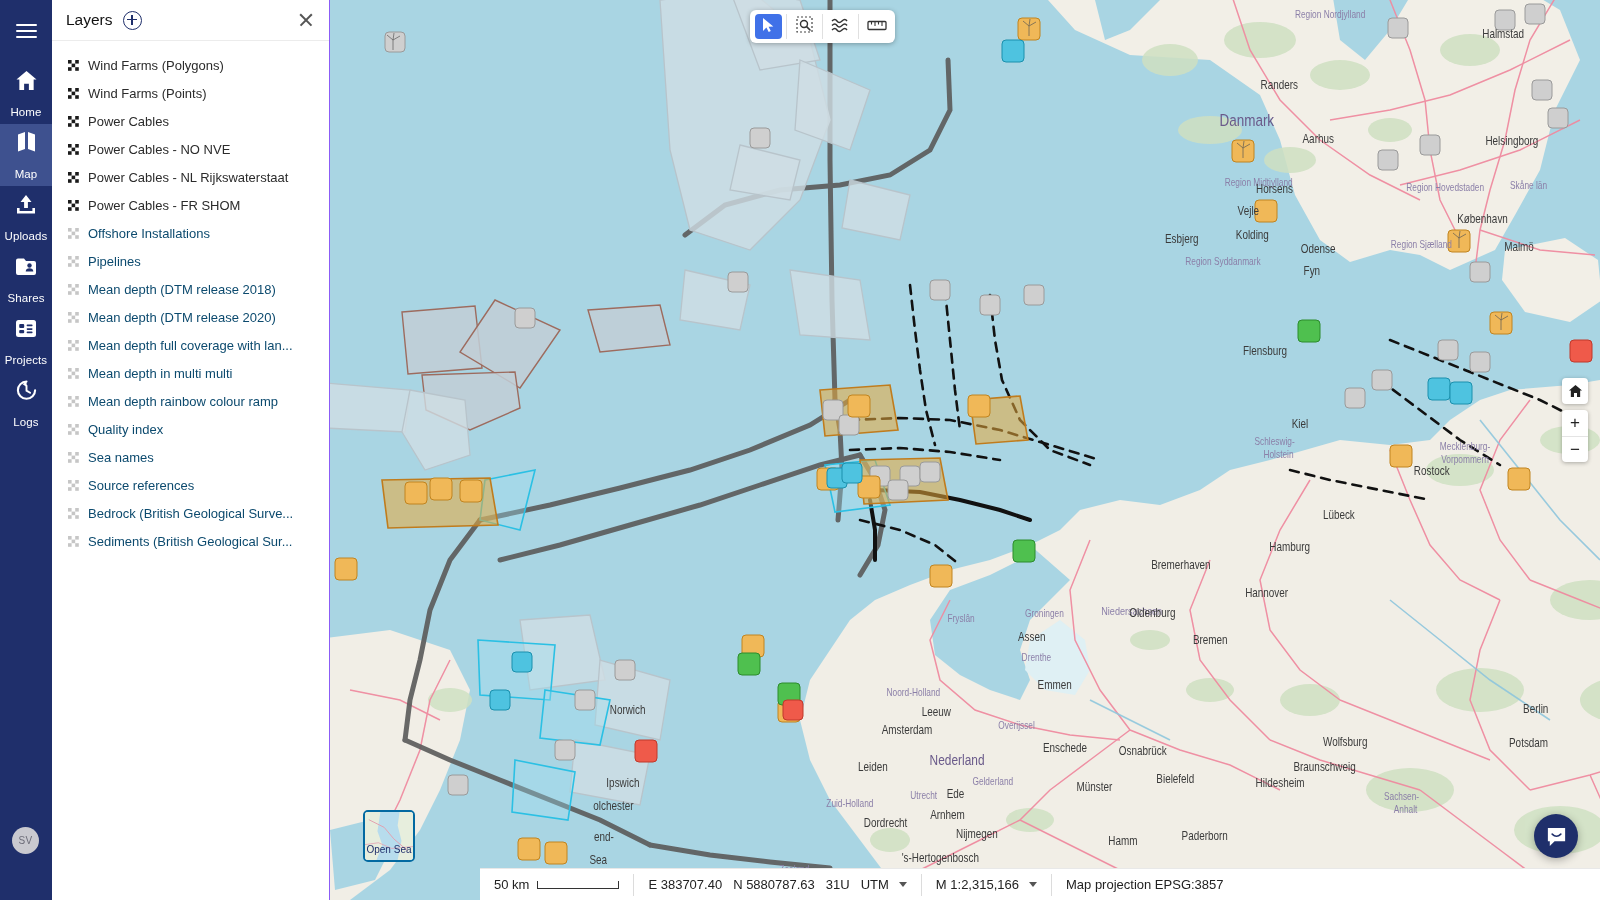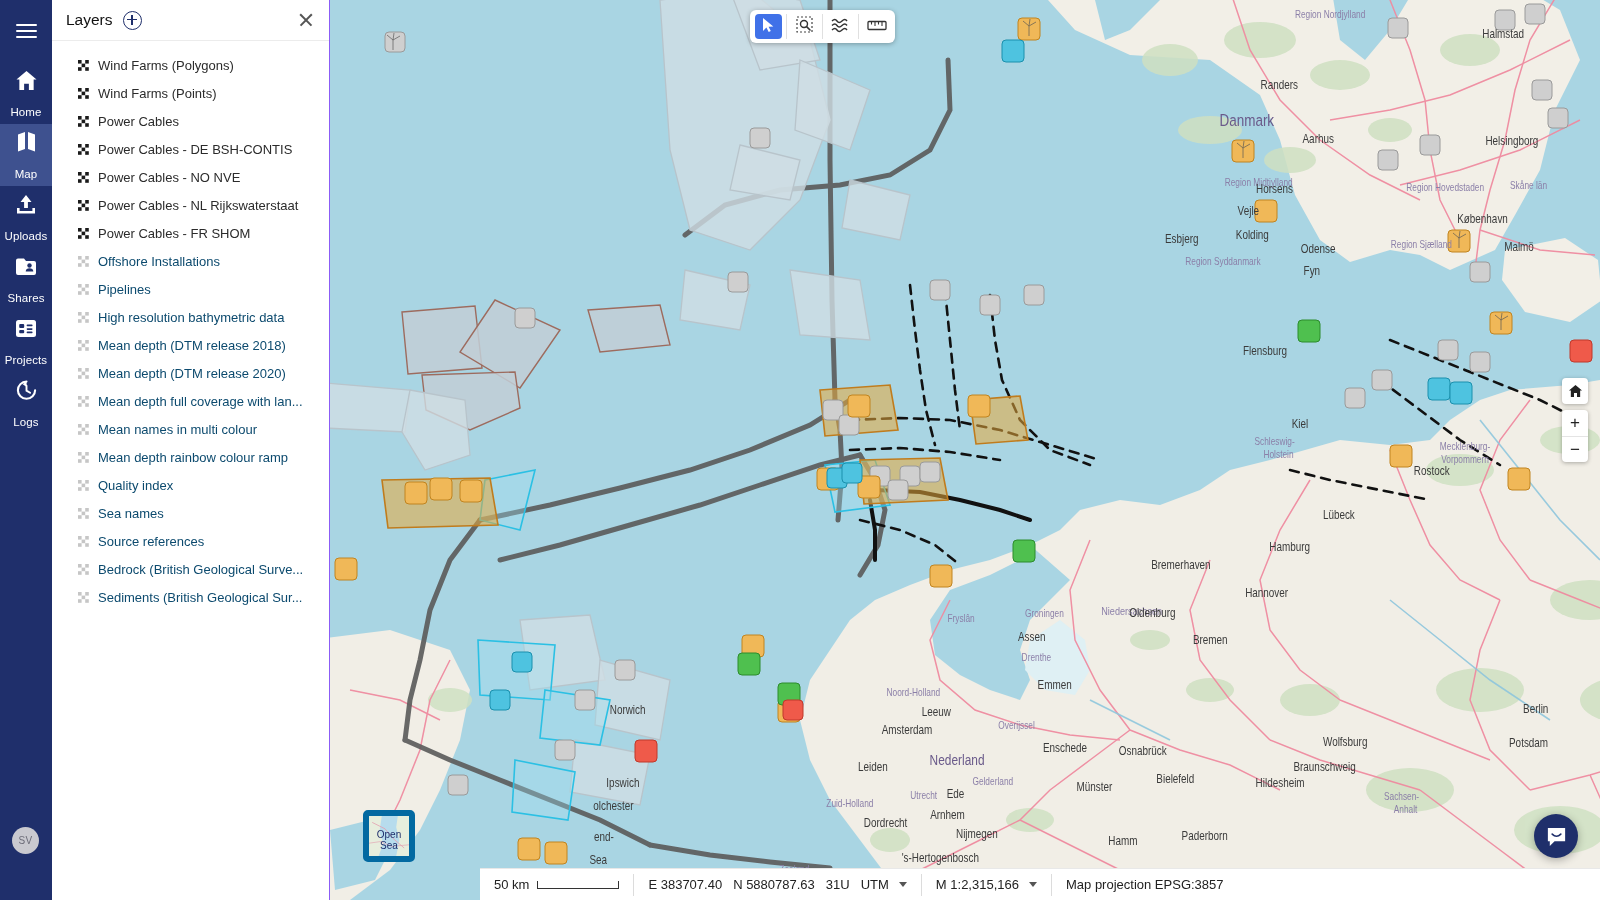--- a/index.html
+++ b/index.html
@@ -71,21 +71,21 @@
   .close-btn:before, .close-btn:after {
     content: ""; position: absolute; left: 3px; right: 3px; top: 10px;
     height: 1.5px; background: #555;
   }
   .close-btn:before { transform: rotate(45deg); }
   .close-btn:after { transform: rotate(-45deg); }
 
   .layer-list { padding-top: 10px; overflow: hidden; }
   .layer-row {
     display: flex; align-items: center; gap: 9px;
-    height: 28px; padding-left: 26px; cursor: pointer;
+    height: 28px; padding-left: 16px; cursor: pointer;
     font-size: 13px; color: #2b2b2b; white-space: nowrap;
   }
   .layer-row.off { color: #0c4a6e; }
   .chk { flex: 0 0 11px; width: 11px; height: 11px; }
   .chk svg { display: block; }
 
   
   .map {
     position: relative; flex: 1 1 auto; height: 900px;
     overflow: hidden; background: #a9d5e3;
@@ -113,21 +113,21 @@
   .mapctl .grp { background: #fff; border-radius: 4px; box-shadow: 0 1px 4px rgba(0,0,0,.3); overflow: hidden; }
   .mapctl .btn {
     width: 26px; height: 26px; display: flex; align-items: center; justify-content: center;
     cursor: pointer; font-size: 17px; color: #222;
   }
   .mapctl .grp .btn + .btn { border-top: 1px solid #e4e4e4; }
 
   
   .basemap {
     position: absolute; left: 33px; bottom: 38px; z-index: 30;
-    width: 52px; height: 52px; border: 6px solid #0369a1; border-radius: 5px;
+    width: 52px; height: 52px; border: 2px solid #0369a1; border-radius: 5px;
     overflow: hidden; cursor: pointer;
   }
   .basemap .bm-label {
     position: absolute; left: 0; right: 0; bottom: 5px; text-align: center;
     font-size: 10px; color: #1f2f6b;
   }
 
   
   .statusbar {
     position: absolute; left: 480px; right: 0; bottom: 0; height: 32px;
@@ -279,56 +279,44 @@
         <div class="layer-row">
           <span class="chk" style="color:#1b1b1b;fill:currentColor">
             <svg width="11" height="11" viewBox="0 0 11 11">
               <rect x="0" y="0" width="3.6" height="3.6"></rect>
               <rect x="3.6" y="3.6" width="3.6" height="3.6"></rect>
               <rect x="7.2" y="0" width="3.6" height="3.6"></rect>
               <rect x="0" y="7.2" width="3.6" height="3.6"></rect>
               <rect x="7.2" y="7.2" width="3.6" height="3.6"></rect>
             </svg>
           </span>
-          <span>Power Cables - DE BSH-CONTIS</span>
+          <span>Power Cables - NO NVE</span>
         </div>
         <div class="layer-row">
           <span class="chk" style="color:#1b1b1b;fill:currentColor">
             <svg width="11" height="11" viewBox="0 0 11 11">
               <rect x="0" y="0" width="3.6" height="3.6"></rect>
               <rect x="3.6" y="3.6" width="3.6" height="3.6"></rect>
               <rect x="7.2" y="0" width="3.6" height="3.6"></rect>
               <rect x="0" y="7.2" width="3.6" height="3.6"></rect>
               <rect x="7.2" y="7.2" width="3.6" height="3.6"></rect>
             </svg>
           </span>
-          <span>Power Cables - NO NVE</span>
+          <span>Power Cables - NL Rijkswaterstaat</span>
         </div>
         <div class="layer-row">
           <span class="chk" style="color:#1b1b1b;fill:currentColor">
             <svg width="11" height="11" viewBox="0 0 11 11">
               <rect x="0" y="0" width="3.6" height="3.6"></rect>
               <rect x="3.6" y="3.6" width="3.6" height="3.6"></rect>
               <rect x="7.2" y="0" width="3.6" height="3.6"></rect>
               <rect x="0" y="7.2" width="3.6" height="3.6"></rect>
               <rect x="7.2" y="7.2" width="3.6" height="3.6"></rect>
             </svg>
           </span>
-          <span>Power Cables - NL Rijkswaterstaat</span>
-        </div>
-        <div class="layer-row">
-          <span class="chk" style="color:#1b1b1b;fill:currentColor">
-            <svg width="11" height="11" viewBox="0 0 11 11">
-              <rect x="0" y="0" width="3.6" height="3.6"></rect>
-              <rect x="3.6" y="3.6" width="3.6" height="3.6"></rect>
-              <rect x="7.2" y="0" width="3.6" height="3.6"></rect>
-              <rect x="0" y="7.2" width="3.6" height="3.6"></rect>
-              <rect x="7.2" y="7.2" width="3.6" height="3.6"></rect>
-            </svg>
-          </span>
           <span>Power Cables - FR SHOM</span>
         </div>
         <div class="layer-row off">
           <span class="chk" style="color:#c6c6c6;fill:currentColor">
             <svg width="11" height="11" viewBox="0 0 11 11">
               <rect x="0" y="0" width="3.6" height="3.6"></rect>
               <rect x="3.6" y="3.6" width="3.6" height="3.6"></rect>
               <rect x="7.2" y="0" width="3.6" height="3.6"></rect>
               <rect x="0" y="7.2" width="3.6" height="3.6"></rect>
               <rect x="7.2" y="7.2" width="3.6" height="3.6"></rect>
@@ -351,32 +339,20 @@
         <div class="layer-row off">
           <span class="chk" style="color:#c6c6c6;fill:currentColor">
             <svg width="11" height="11" viewBox="0 0 11 11">
               <rect x="0" y="0" width="3.6" height="3.6"></rect>
               <rect x="3.6" y="3.6" width="3.6" height="3.6"></rect>
               <rect x="7.2" y="0" width="3.6" height="3.6"></rect>
               <rect x="0" y="7.2" width="3.6" height="3.6"></rect>
               <rect x="7.2" y="7.2" width="3.6" height="3.6"></rect>
             </svg>
           </span>
-          <span>High resolution bathymetric data</span>
-        </div>
-        <div class="layer-row off">
-          <span class="chk" style="color:#c6c6c6;fill:currentColor">
-            <svg width="11" height="11" viewBox="0 0 11 11">
-              <rect x="0" y="0" width="3.6" height="3.6"></rect>
-              <rect x="3.6" y="3.6" width="3.6" height="3.6"></rect>
-              <rect x="7.2" y="0" width="3.6" height="3.6"></rect>
-              <rect x="0" y="7.2" width="3.6" height="3.6"></rect>
-              <rect x="7.2" y="7.2" width="3.6" height="3.6"></rect>
-            </svg>
-          </span>
           <span>Mean depth (DTM release 2018)</span>
         </div>
         <div class="layer-row off">
           <span class="chk" style="color:#c6c6c6;fill:currentColor">
             <svg width="11" height="11" viewBox="0 0 11 11">
               <rect x="0" y="0" width="3.6" height="3.6"></rect>
               <rect x="3.6" y="3.6" width="3.6" height="3.6"></rect>
               <rect x="7.2" y="0" width="3.6" height="3.6"></rect>
               <rect x="0" y="7.2" width="3.6" height="3.6"></rect>
               <rect x="7.2" y="7.2" width="3.6" height="3.6"></rect>
@@ -399,21 +375,21 @@
         <div class="layer-row off">
           <span class="chk" style="color:#c6c6c6;fill:currentColor">
             <svg width="11" height="11" viewBox="0 0 11 11">
               <rect x="0" y="0" width="3.6" height="3.6"></rect>
               <rect x="3.6" y="3.6" width="3.6" height="3.6"></rect>
               <rect x="7.2" y="0" width="3.6" height="3.6"></rect>
               <rect x="0" y="7.2" width="3.6" height="3.6"></rect>
               <rect x="7.2" y="7.2" width="3.6" height="3.6"></rect>
             </svg>
           </span>
-          <span>Mean names in multi colour</span>
+          <span>Mean depth in multi multi</span>
         </div>
         <div class="layer-row off">
           <span class="chk" style="color:#c6c6c6;fill:currentColor">
             <svg width="11" height="11" viewBox="0 0 11 11">
               <rect x="0" y="0" width="3.6" height="3.6"></rect>
               <rect x="3.6" y="3.6" width="3.6" height="3.6"></rect>
               <rect x="7.2" y="0" width="3.6" height="3.6"></rect>
               <rect x="0" y="7.2" width="3.6" height="3.6"></rect>
               <rect x="7.2" y="7.2" width="3.6" height="3.6"></rect>
             </svg>

